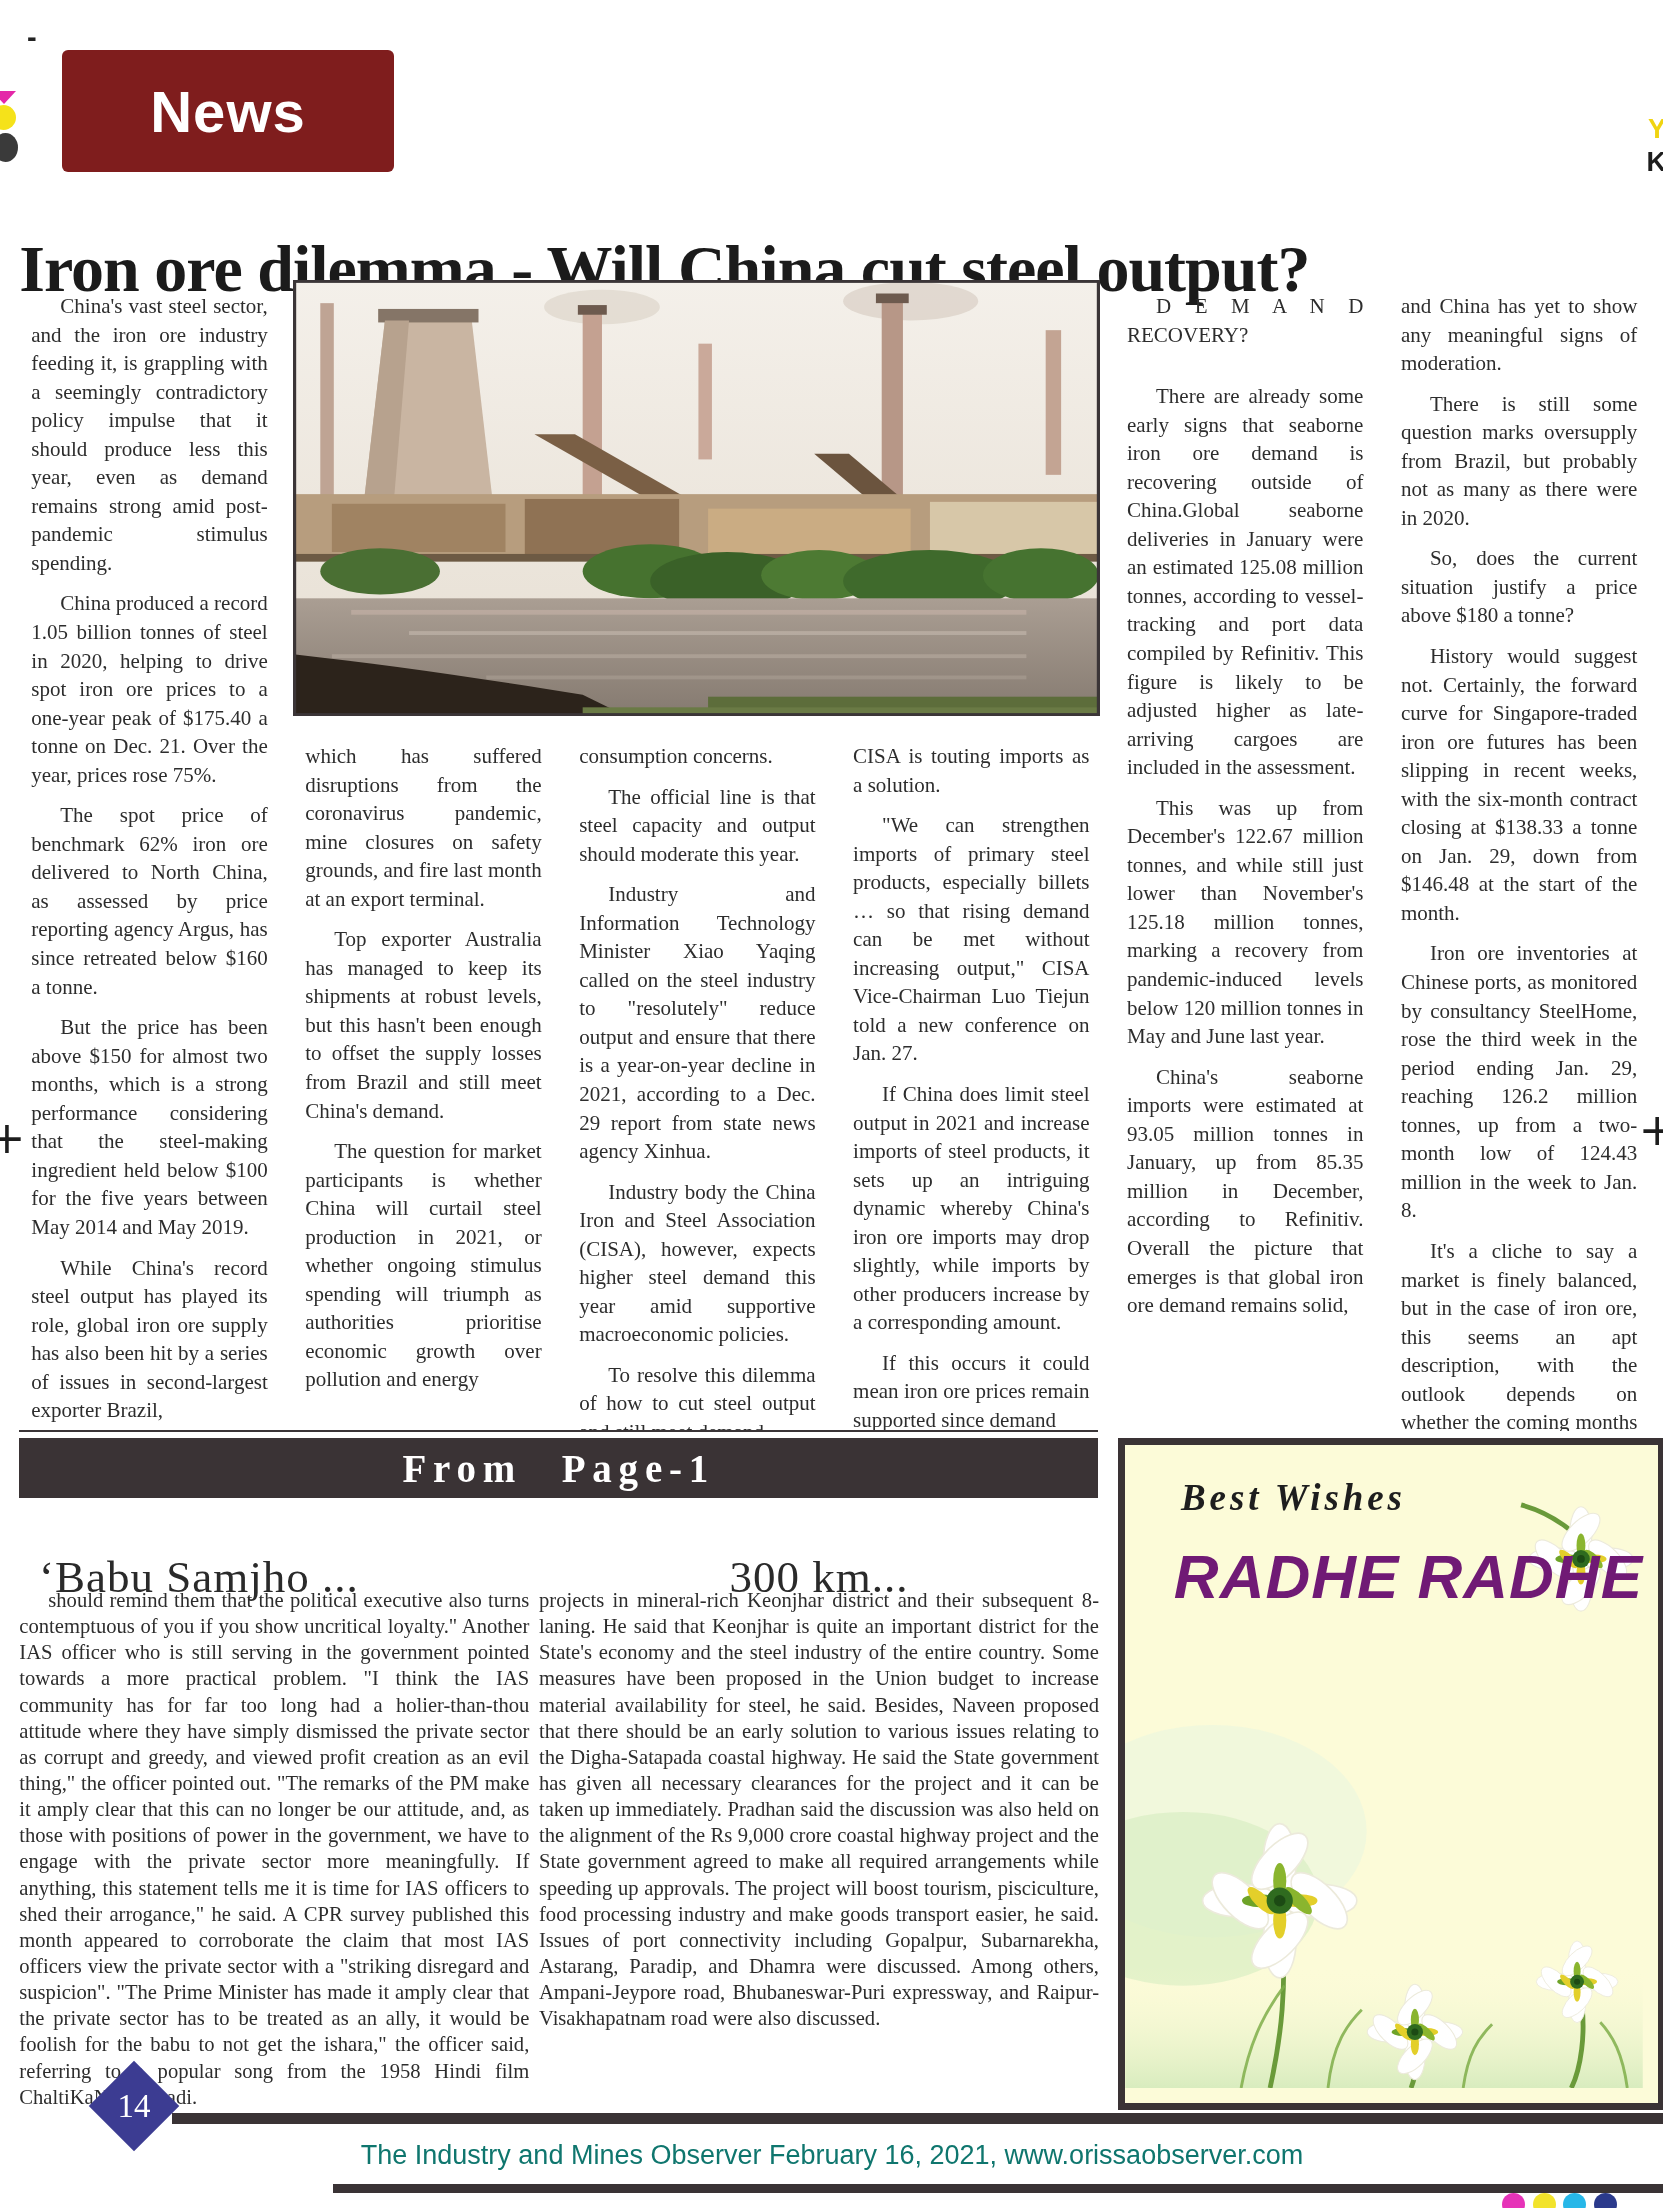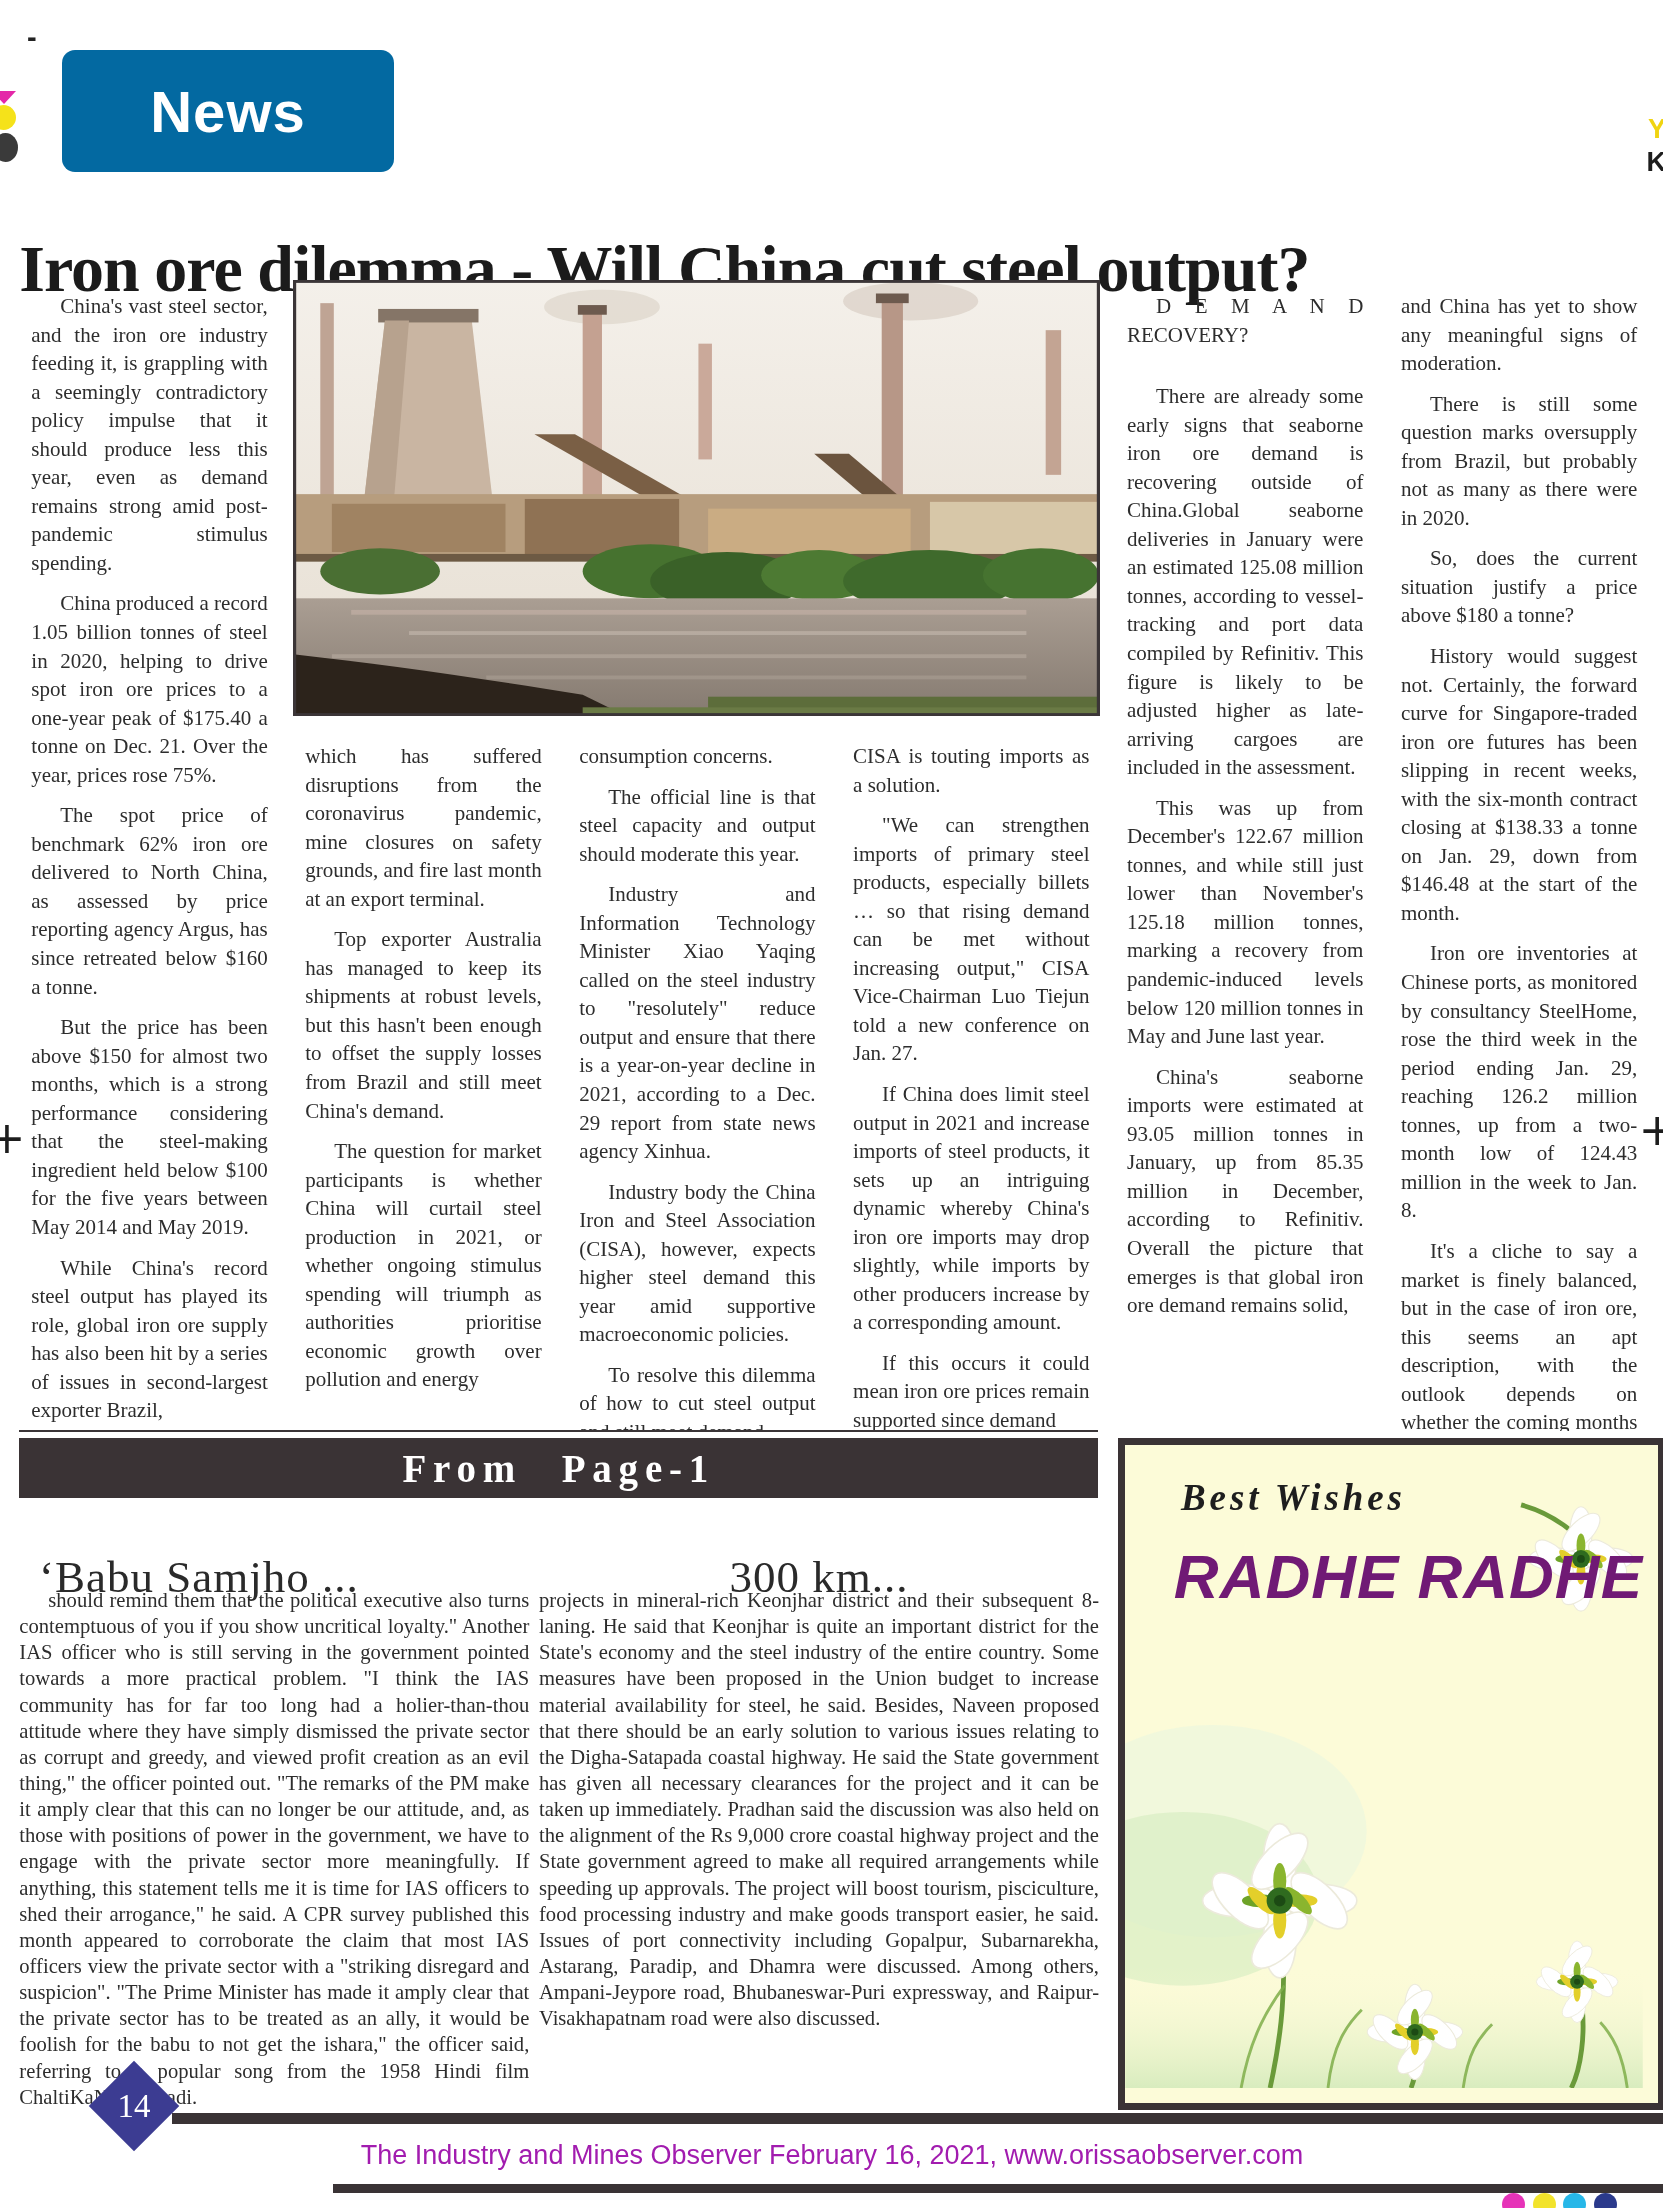--- a/index.html
+++ b/index.html
@@ -14,21 +14,21 @@
   .reg-yellow{position:absolute;left:-8.7px;top:105px;width:25px;height:25px;border-radius:50%;background:#f5e21a;}
   .reg-black{position:absolute;left:-6.8px;top:133px;width:25px;height:29px;border-radius:50%;background:#3a3a3a;}
   .mark-y{position:absolute;right:-1.9px;top:114px;font:bold 27px "Liberation Sans",sans-serif;color:#f0d411;}
   .mark-k{position:absolute;right:-1.9px;top:147px;font:bold 27px "Liberation Sans",sans-serif;color:#1d1d1d;}
   .crop{position:absolute;font:normal 44px "DejaVu Sans",sans-serif;color:#1d1d1d;line-height:19.3px;}
   .crop.left{left:-11.6px;top:1128px;}
   .crop.right{right:-11.6px;top:1120px;}
   
   .news-chip{
     position:absolute;left:62px;top:50px;width:332px;height:122px;
-    background:#0369a1;border-radius:13px;
+    background:#7f1d1d;border-radius:6px;
     display:flex;align-items:center;justify-content:center;
     font:bold 58px "Liberation Sans",sans-serif;color:#ffffff;letter-spacing:1px;
   }
   .headline{
     position:absolute;left:19.3px;top:187px;width:1630px;
     font:bold 66px "Liberation Serif",serif;color:#1b1b1b;
     letter-spacing:-1px;white-space:nowrap;
   }
   
   .main-cols{
@@ -96,21 +96,21 @@
   .footer-bar{position:absolute;left:172px;top:2113px;width:1492px;height:10.6px;background:#3a3335;}
   .footer-bar2{position:absolute;left:333px;top:2184px;width:1330px;height:8.7px;background:#3a3335;}
   .page-diamond{
     position:absolute;left:102px;top:2074px;width:64px;height:64px;
     background:#3c3c92;transform:rotate(45deg);
     display:flex;align-items:center;justify-content:center;
   }
   .page-diamond span{transform:rotate(-45deg);font:normal 33px "Liberation Serif",serif;color:#ffffff;}
   .footer-line{
     position:absolute;left:0;top:2140px;width:100%;text-align:center;
-    font:normal 27px "Liberation Sans",sans-serif;color:#a21caf;
+    font:normal 27px "Liberation Sans",sans-serif;color:#0f766e;
   }
   .color-dots{position:absolute;left:1502px;top:2193px;display:flex;gap:7.7px;}
   .color-dots i{width:23px;height:23px;border-radius:50%;display:block;}
 </style>
 </head>
 <body>
 
 <div id="page">
 
   <span class="corner-dash">-</span>

